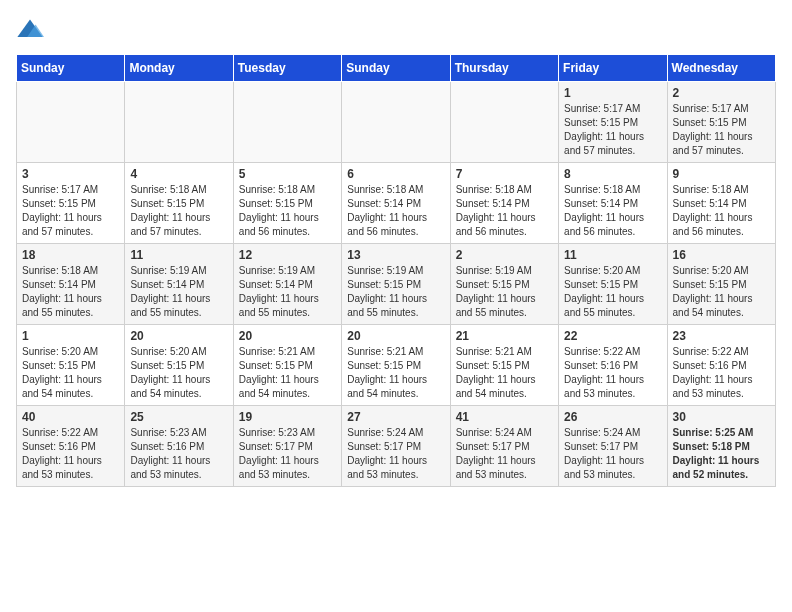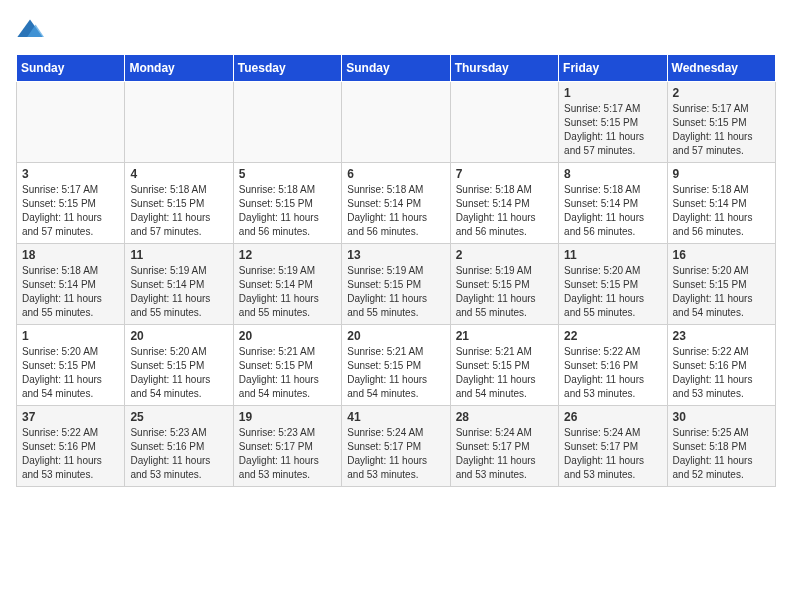--- a/index.html
+++ b/index.html
@@ -303,64 +303,64 @@
           <td>
             <span class="day-num">23</span>
             <div class="day-info" style="white-space: pre-line;">Sunrise: 5:22 AM
 Sunset: 5:16 PM
 Daylight: 11 hours
 and 53 minutes.</div>
           </td>
         </tr>
         <tr>
           <td>
-            <span class="day-num">37</span>
+            <span class="day-num">40</span>
             <div class="day-info" style="white-space: pre-line;">Sunrise: 5:22 AM
 Sunset: 5:16 PM
 Daylight: 11 hours
 and 53 minutes.</div>
           </td>
           <td>
             <span class="day-num">25</span>
             <div class="day-info" style="white-space: pre-line;">Sunrise: 5:23 AM
 Sunset: 5:16 PM
 Daylight: 11 hours
 and 53 minutes.</div>
           </td>
           <td>
             <span class="day-num">19</span>
             <div class="day-info" style="white-space: pre-line;">Sunrise: 5:23 AM
 Sunset: 5:17 PM
 Daylight: 11 hours
 and 53 minutes.</div>
           </td>
           <td>
+            <span class="day-num">27</span>
+            <div class="day-info" style="white-space: pre-line;">Sunrise: 5:24 AM
+Sunset: 5:17 PM
+Daylight: 11 hours
+and 53 minutes.</div>
+          </td>
+          <td>
             <span class="day-num">41</span>
             <div class="day-info" style="white-space: pre-line;">Sunrise: 5:24 AM
 Sunset: 5:17 PM
 Daylight: 11 hours
 and 53 minutes.</div>
           </td>
           <td>
-            <span class="day-num">28</span>
-            <div class="day-info" style="white-space: pre-line;">Sunrise: 5:24 AM
-Sunset: 5:17 PM
-Daylight: 11 hours
-and 53 minutes.</div>
-          </td>
-          <td>
             <span class="day-num">26</span>
             <div class="day-info" style="white-space: pre-line;">Sunrise: 5:24 AM
 Sunset: 5:17 PM
 Daylight: 11 hours
 and 53 minutes.</div>
           </td>
           <td>
             <span class="day-num">30</span>
-            <div class="day-info" style="white-space: pre-line;">Sunrise: 5:25 AM
+            <div class="day-info" style="white-space: pre-line; font-weight: bold;">Sunrise: 5:25 AM
 Sunset: 5:18 PM
 Daylight: 11 hours
 and 52 minutes.</div>
           </td>
         </tr>
       </tbody>
   </table>
 </div>
 
 </body></html>

